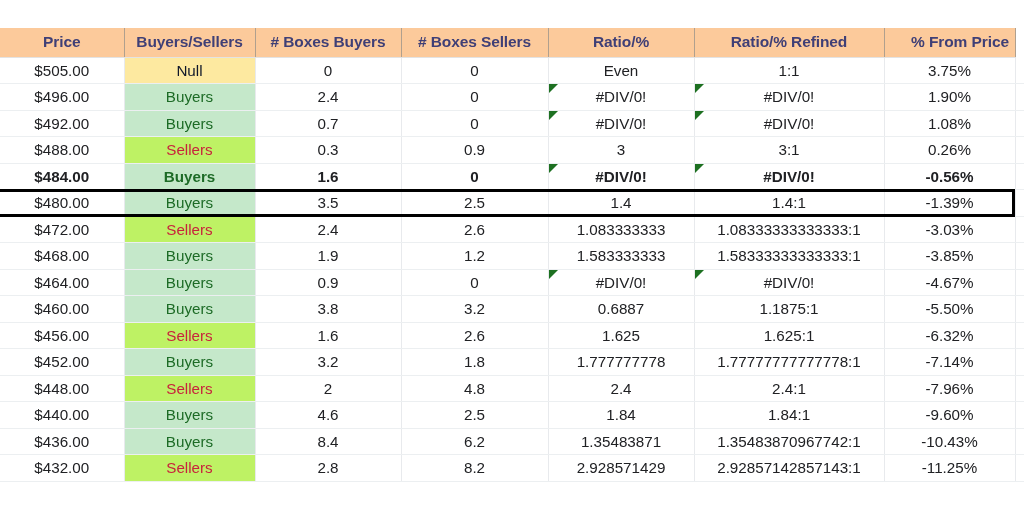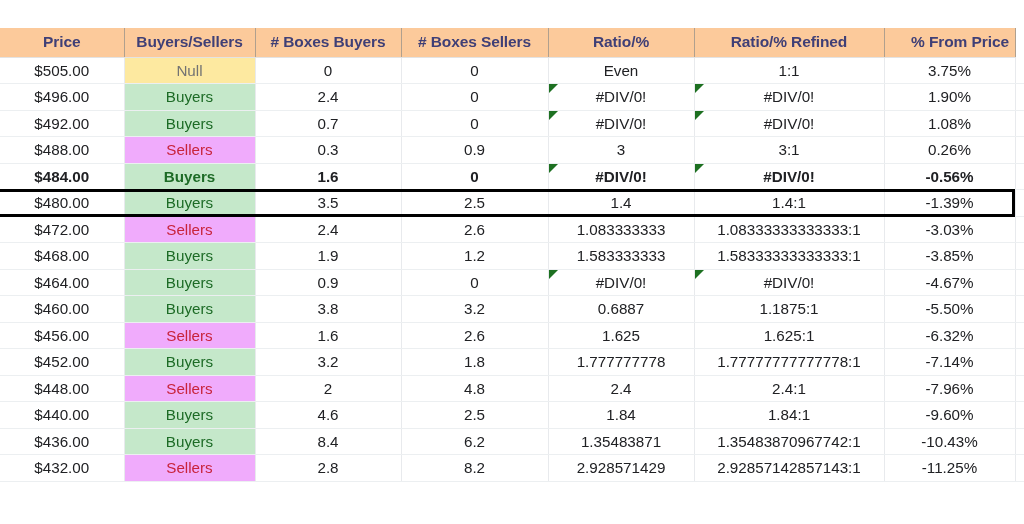--- a/index.html
+++ b/index.html
@@ -81,27 +81,27 @@
     overflow: hidden;
   }
   td.filler {
     border-right: none;
     border-bottom: 1px solid #eceff1;
     background: #ffffff;
   }
 
   
   td.fill-buyers  { background: #c5e8ca; }
-  td.fill-sellers { background: #f0abfc; }
+  td.fill-sellers { background: #bef264; }
   td.fill-null    { background: #fde9a0; }
 
   
   td.txt-buyers  { color: #1d6b26; }
   td.txt-sellers { color: #c8243c; }
-  td.txt-null    { color: #737373; }
+  td.txt-null    { color: #0f172a; }
 
   
   tr.row-emphasis td.cell { font-weight: bold; }
 
   
   .box-overlay {
     position: absolute;
     left: 0;
     width: 1015px;
     border-top: 3px solid #000000;

